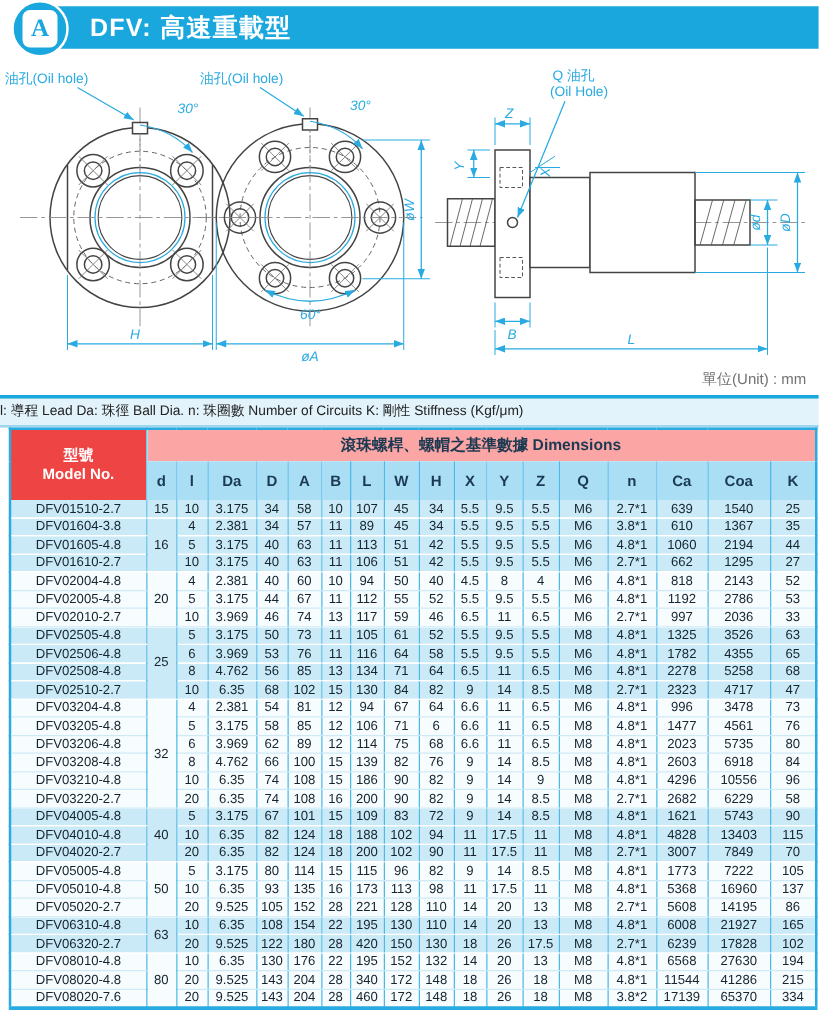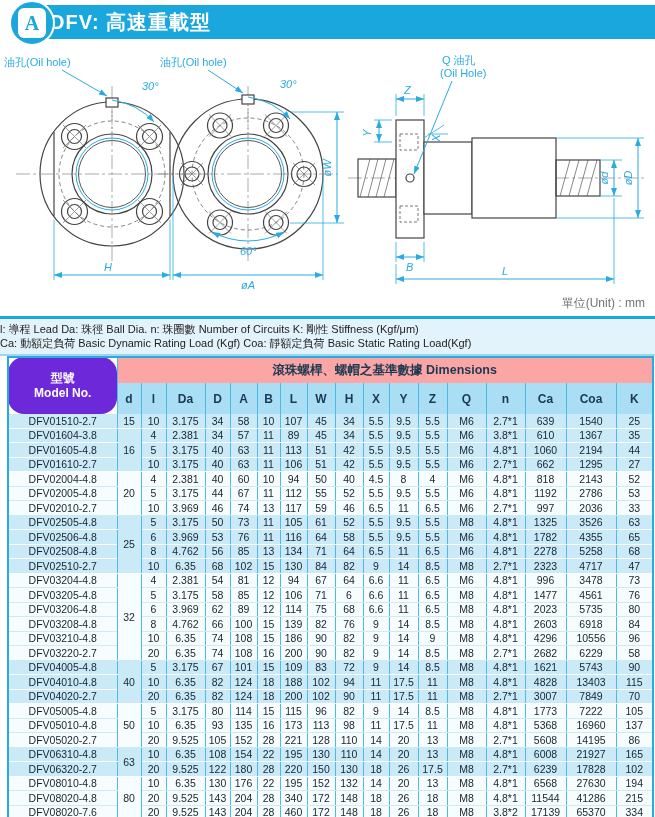--- a/index.html
+++ b/index.html
@@ -7,21 +7,21 @@
     width:655px;height:817px;background:#ffffff;
     font-family:"Liberation Sans","DejaVu Sans",sans-serif;
     position:relative;overflow:hidden;color:#1a2a33;
   }
   
   .hdr{position:relative;height:46px;}
   .hdr-bar{
     position:absolute;left:30px;right:0;top:5px;height:34px;
     background:#1aa7dd;display:flex;align-items:center;
   }
-  .hdr-title{color:#ffffff;font-size:20px;font-weight:bold;margin-left:20px;letter-spacing:1px;}
+  .hdr-title{color:#ffffff;font-size:20px;font-weight:bold;margin-left:42px;letter-spacing:1px;}
   .logo{
     position:absolute;left:9px;top:0px;width:46px;height:46px;border-radius:50%;
     background:#1aa7dd;border:2px solid #ffffff;box-sizing:border-box;z-index:2;
     display:flex;align-items:center;justify-content:center;
   }
   .logo-badge{
     width:28px;height:30px;background:#ffffff;border-radius:6px;
     display:flex;align-items:center;justify-content:center;
     font-weight:bold;font-size:20px;color:#1aa7dd;font-family:"Liberation Serif",serif;
   }
@@ -39,23 +39,22 @@
   table.dim{
     border-collapse:collapse;table-layout:fixed;
     width:641px;margin:0 0 0 7px;
     border:2px solid #29abe2;border-bottom:3px solid #29abe2;
   }
   table.dim th,table.dim td{
     border-left:1px solid #4db9e7;border-right:1px solid #4db9e7;
     text-align:center;padding:0;overflow:hidden;white-space:nowrap;
   }
   th.model-h{
-    background:#6d28d9;color:#ffffff;font-size:12px;font-weight:bold;line-height:15px;
+    background:#ef4444;color:#ffffff;font-size:12px;font-weight:bold;line-height:15px;
     height:56px;
-    border-radius:16px;
   }
   th.dim-h{background:#fca5a5;color:#1b3a52;font-size:12.5px;font-weight:bold;height:25px;}
   tr.colrow th{background:#a9def5;color:#1b3a52;font-size:12px;font-weight:bold;height:30px;}
   tbody td{font-size:10.5px;height:13.5px;color:#15242e;}
   tr.row-blue td{background:#cbeaf8;border-bottom:1px solid #ffffff;}
   tr.row-white td{background:#f7fcfe;border-bottom:1px solid #cfeaf7;}
   td.model{font-size:10.5px;}
   
   svg text{font-family:"Liberation Sans","DejaVu Sans",sans-serif;}
   .dimtxt{fill:#29abe2;font-size:11px;font-style:italic;}
@@ -256,21 +255,20 @@
     <line x1="638" y1="90" x2="638" y2="170" stroke="#29abe2" stroke-width="1" marker-start="url(#as)" marker-end="url(#ae)"></line>
     <text class="dimtxt" x="632" y="130" text-anchor="middle" transform="rotate(-90 632 130)">øD</text>
   </g>
 </svg>
 <div class="unit-note">單位(Unit) : mm</div>
 </div>
 
 <div class="cyan-rule"></div>
 <div class="legend">
   <div>l: 導程 Lead   Da: 珠徑 Ball Dia.   n: 珠圈數 Number of Circuits   K: 剛性 Stiffness (Kgf/μm)</div>
-  <div>Ca: 動額定負荷 Basic Dynamic Rating Load (Kgf)   Coa: 靜額定負荷 Basic Static Rating Load(Kgf)</div>
 </div>
 
 <table class="dim">
   <colgroup>
     <col style="width:109px">
       <col style="width:24px">
       <col style="width:25px">
       <col style="width:39px">
     <col style="width:25px">
       <col style="width:27px">
@@ -780,21 +778,21 @@
         <td>21927</td>
         <td>165</td>
       </tr>
       <tr class="row-blue">
         <td class="model">DFV06320-2.7</td>
         <td>20</td>
         <td>9.525</td>
         <td>122</td>
         <td>180</td>
         <td>28</td>
-        <td>220</td>
+        <td>420</td>
         <td>150</td>
         <td>130</td>
         <td>18</td>
         <td>26</td>
         <td>17.5</td>
         <td>M8</td>
         <td>2.7*1</td>
         <td>6239</td>
         <td>17828</td>
         <td>102</td>

